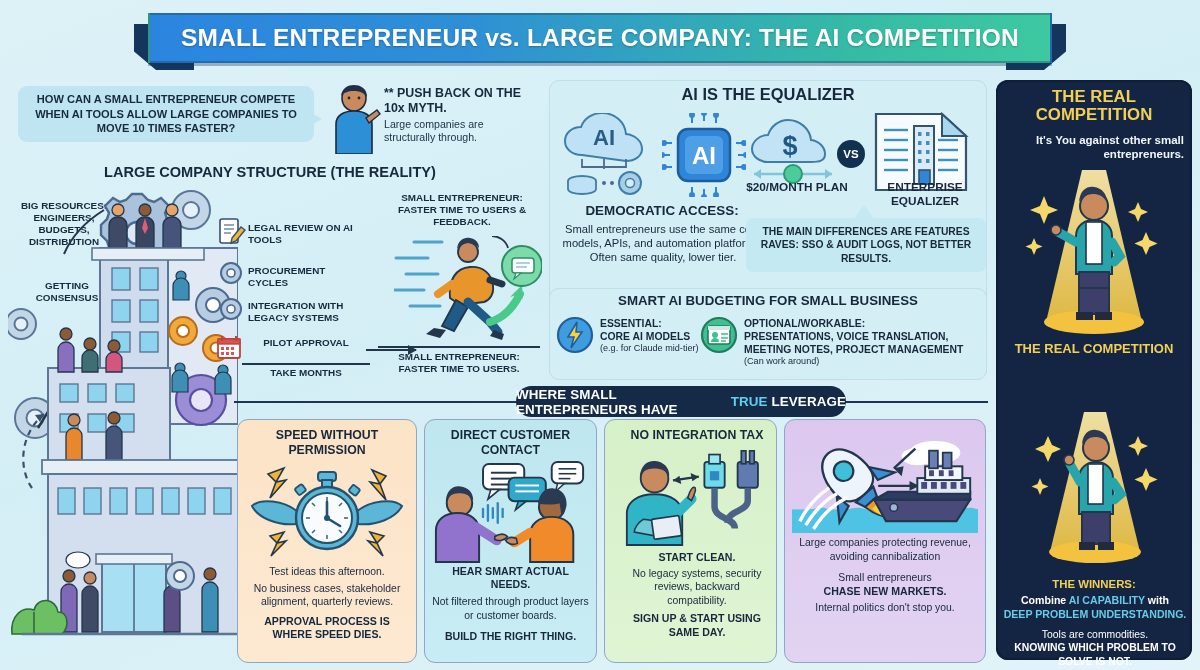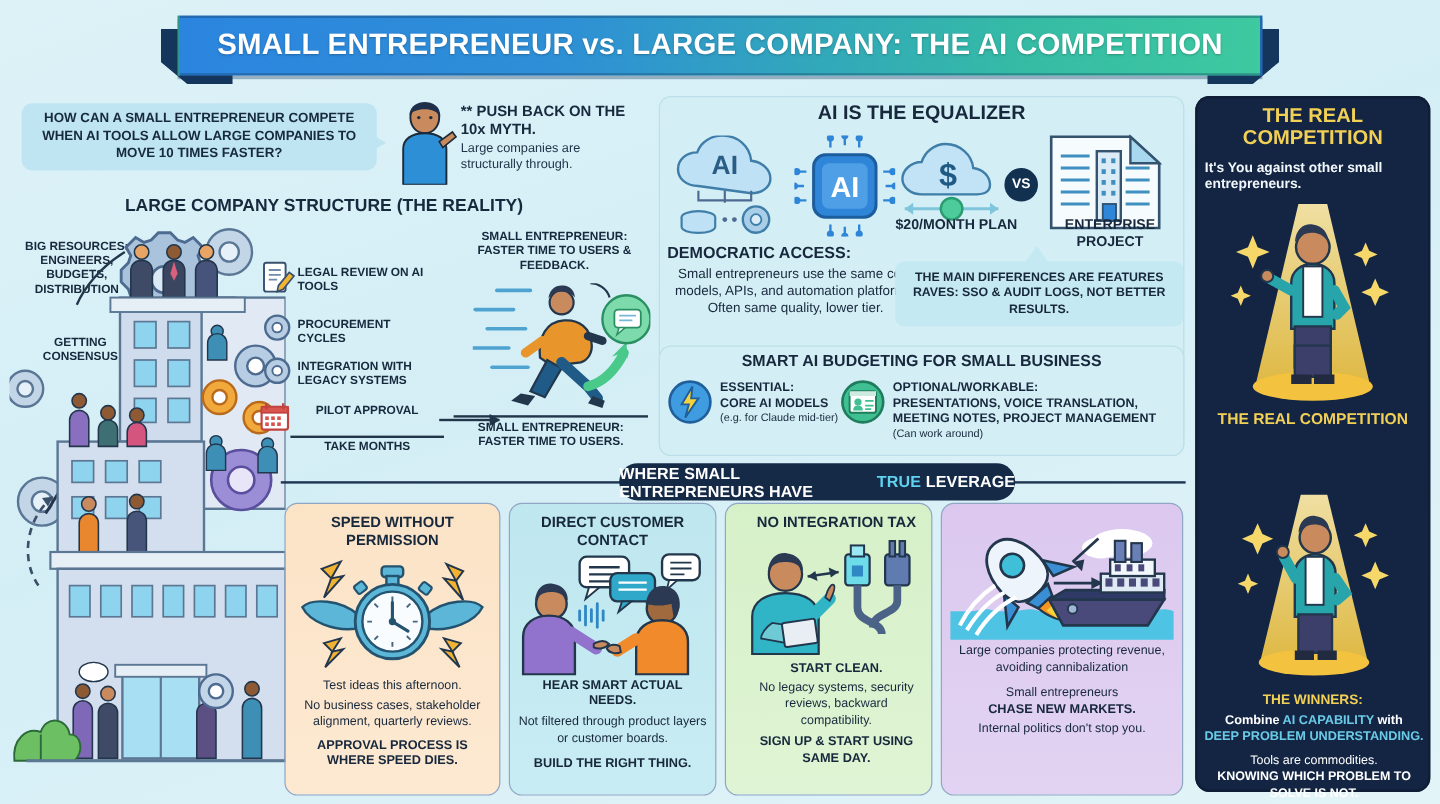--- a/index.html
+++ b/index.html
@@ -61,21 +61,21 @@
   .l-arrow:after{ content:""; position:absolute; right:-1px; top:-4px; border-left:9px solid #22364a;
     border-top:5px solid transparent; border-bottom:5px solid transparent; }
 
   
   .ill { position:absolute; }
 
   
   .eqpanel { left:549px; top:80px; width:438px; height:300px; background:#d3eef5; border:1px solid #bcdfe9;
     border-radius:10px; }
   .eq-title { left:549px; top:85px; width:438px; text-align:center; font-size:16.4px; font-weight:bold; color:#17283c;}
-  .dem-h { left:556px; top:203px; width:212px; font-size:13.4px; font-weight:bold;}
+  .dem-h { left:556px; top:203px; width:212px; text-align:center; font-size:13.4px; font-weight:bold;}
   .dem-b { left:556px; top:222px; width:214px; text-align:center; font-size:11.2px; line-height:1.27; }
   .plan-l { left:738px; top:180px; width:118px; text-align:center; font-size:11.8px; font-weight:bold; line-height:1.2;}
   .plan-r { left:866px; top:180px; width:118px; text-align:center; font-size:11.8px; font-weight:bold; line-height:1.2;}
   .vsdot  { left:837px; top:140px; width:28px; height:28px; border-radius:50%; background:#12304f;
     color:#fff; font-size:11.5px; font-weight:bold; display:flex; align-items:center; justify-content:center;}
   .maindiff { left:746px; top:218px; width:240px; background:#c5e9f2; border-radius:7px; padding:7px 6px;
     text-align:center; font-size:10.3px; font-weight:bold; line-height:1.3;}
   .diff-notch { left:854px; top:205px; width:0;height:0; border-left:10px solid transparent;
     border-right:10px solid transparent; border-bottom:14px solid #c5e9f2;}
 
@@ -84,21 +84,21 @@
   .budget-title { left:549px; top:293px; width:438px; text-align:center; font-size:13.3px; font-weight:bold;}
   .bcol1 { left:600px; top:317px; width:112px; }
   .bcol2 { left:744px; top:317px; width:242px; }
   .b-h { font-size:10.4px; font-weight:bold; line-height:1.25;}
   .b-n { font-size:9.1px; line-height:1.26;}
 
   
   .rightpanel { left:996px; top:80px; width:196px; height:580px; background:#132543; border-radius:12px;
     box-shadow:0 0 0 2px #0f1e36 inset; overflow:hidden;}
   .rp-t1 { left:1000px; top:88px; width:188px; text-align:center; color:#f2cf55; font-size:16.8px; font-weight:bold; line-height:1.1;}
-  .rp-s1 { left:1004px; top:133px; width:180px; text-align:left; color:#f1f7fb; font-size:11.5px; line-height:1.22; font-weight:bold;}
+  .rp-s1 { left:1004px; top:133px; width:180px; text-align:right; color:#f1f7fb; font-size:11.5px; line-height:1.22; font-weight:bold;}
   .rp-t2 { left:1000px; top:341px; width:188px; text-align:center; color:#f2cf55; font-size:13px; font-weight:bold;}
   .rp-s2 { left:1004px; top:360px; width:182px; text-align:center; color:#eef5fb; font-size:10.8px; line-height:1.25; font-weight:bold;}
   .rp-w  { left:1000px; top:578px; width:188px; text-align:center; color:#f2cf55; font-size:11.4px; font-weight:bold;}
   .rp-w2 { left:1000px; top:594px; width:190px; text-align:center; font-size:10.6px; font-weight:bold; line-height:1.28; color:#fff;}
   .acc { color:#69cbe8; }
   .rp-w3 { left:1000px; top:628px; width:190px; text-align:center; font-size:10.4px; line-height:1.28; color:#fff; font-weight:bold;}
 
   
   .lev-line { top:401px; height:2px; background:#1d3552;}
   .lev-line.l { left:234px; width:290px;}
@@ -469,21 +469,21 @@
         <rect x="54" y="29" width="3.5" height="4"></rect>
       <rect x="46" y="38" width="3.5" height="4"></rect>
         <rect x="54" y="38" width="3.5" height="4"></rect>
       <rect x="46" y="47" width="3.5" height="4"></rect>
         <rect x="54" y="47" width="3.5" height="4"></rect>
       </g>
     <rect x="47" y="58" width="11" height="14" fill="#2f86d8" stroke="#33536f" stroke-width="1.6"></rect>
   </svg>
 
   <div class="abs plan-l">$20/MONTH PLAN</div>
-  <div class="abs plan-r">ENTERPRISE PROJECT</div>
+  <div class="abs plan-r">ENTERPRISE EQUALIZER</div>
   <div class="abs diff-notch"></div>
   <div class="abs maindiff">THE MAIN DIFFERENCES ARE FEATURES RAVES: SSO &amp; AUDIT LOGS, NOT BETTER RESULTS.</div>
 
   <div class="abs budget-box"></div>
   <div class="abs budget-title">SMART AI BUDGETING FOR SMALL BUSINESS</div>
   <svg class="ill" style="left:556px;top:316px" width="38" height="38" viewBox="0 0 38 38">
     <circle cx="19" cy="19" r="17" fill="#3f9ce0" stroke="#1f5f9c" stroke-width="2.2"></circle>
     <path d="M21 6l-9 15h6l-3 11 11-16h-6z" fill="#f6d33c" stroke="#1f5f9c" stroke-width="1.6"></path>
   </svg>
   <svg class="ill" style="left:700px;top:316px" width="38" height="38" viewBox="0 0 38 38">

